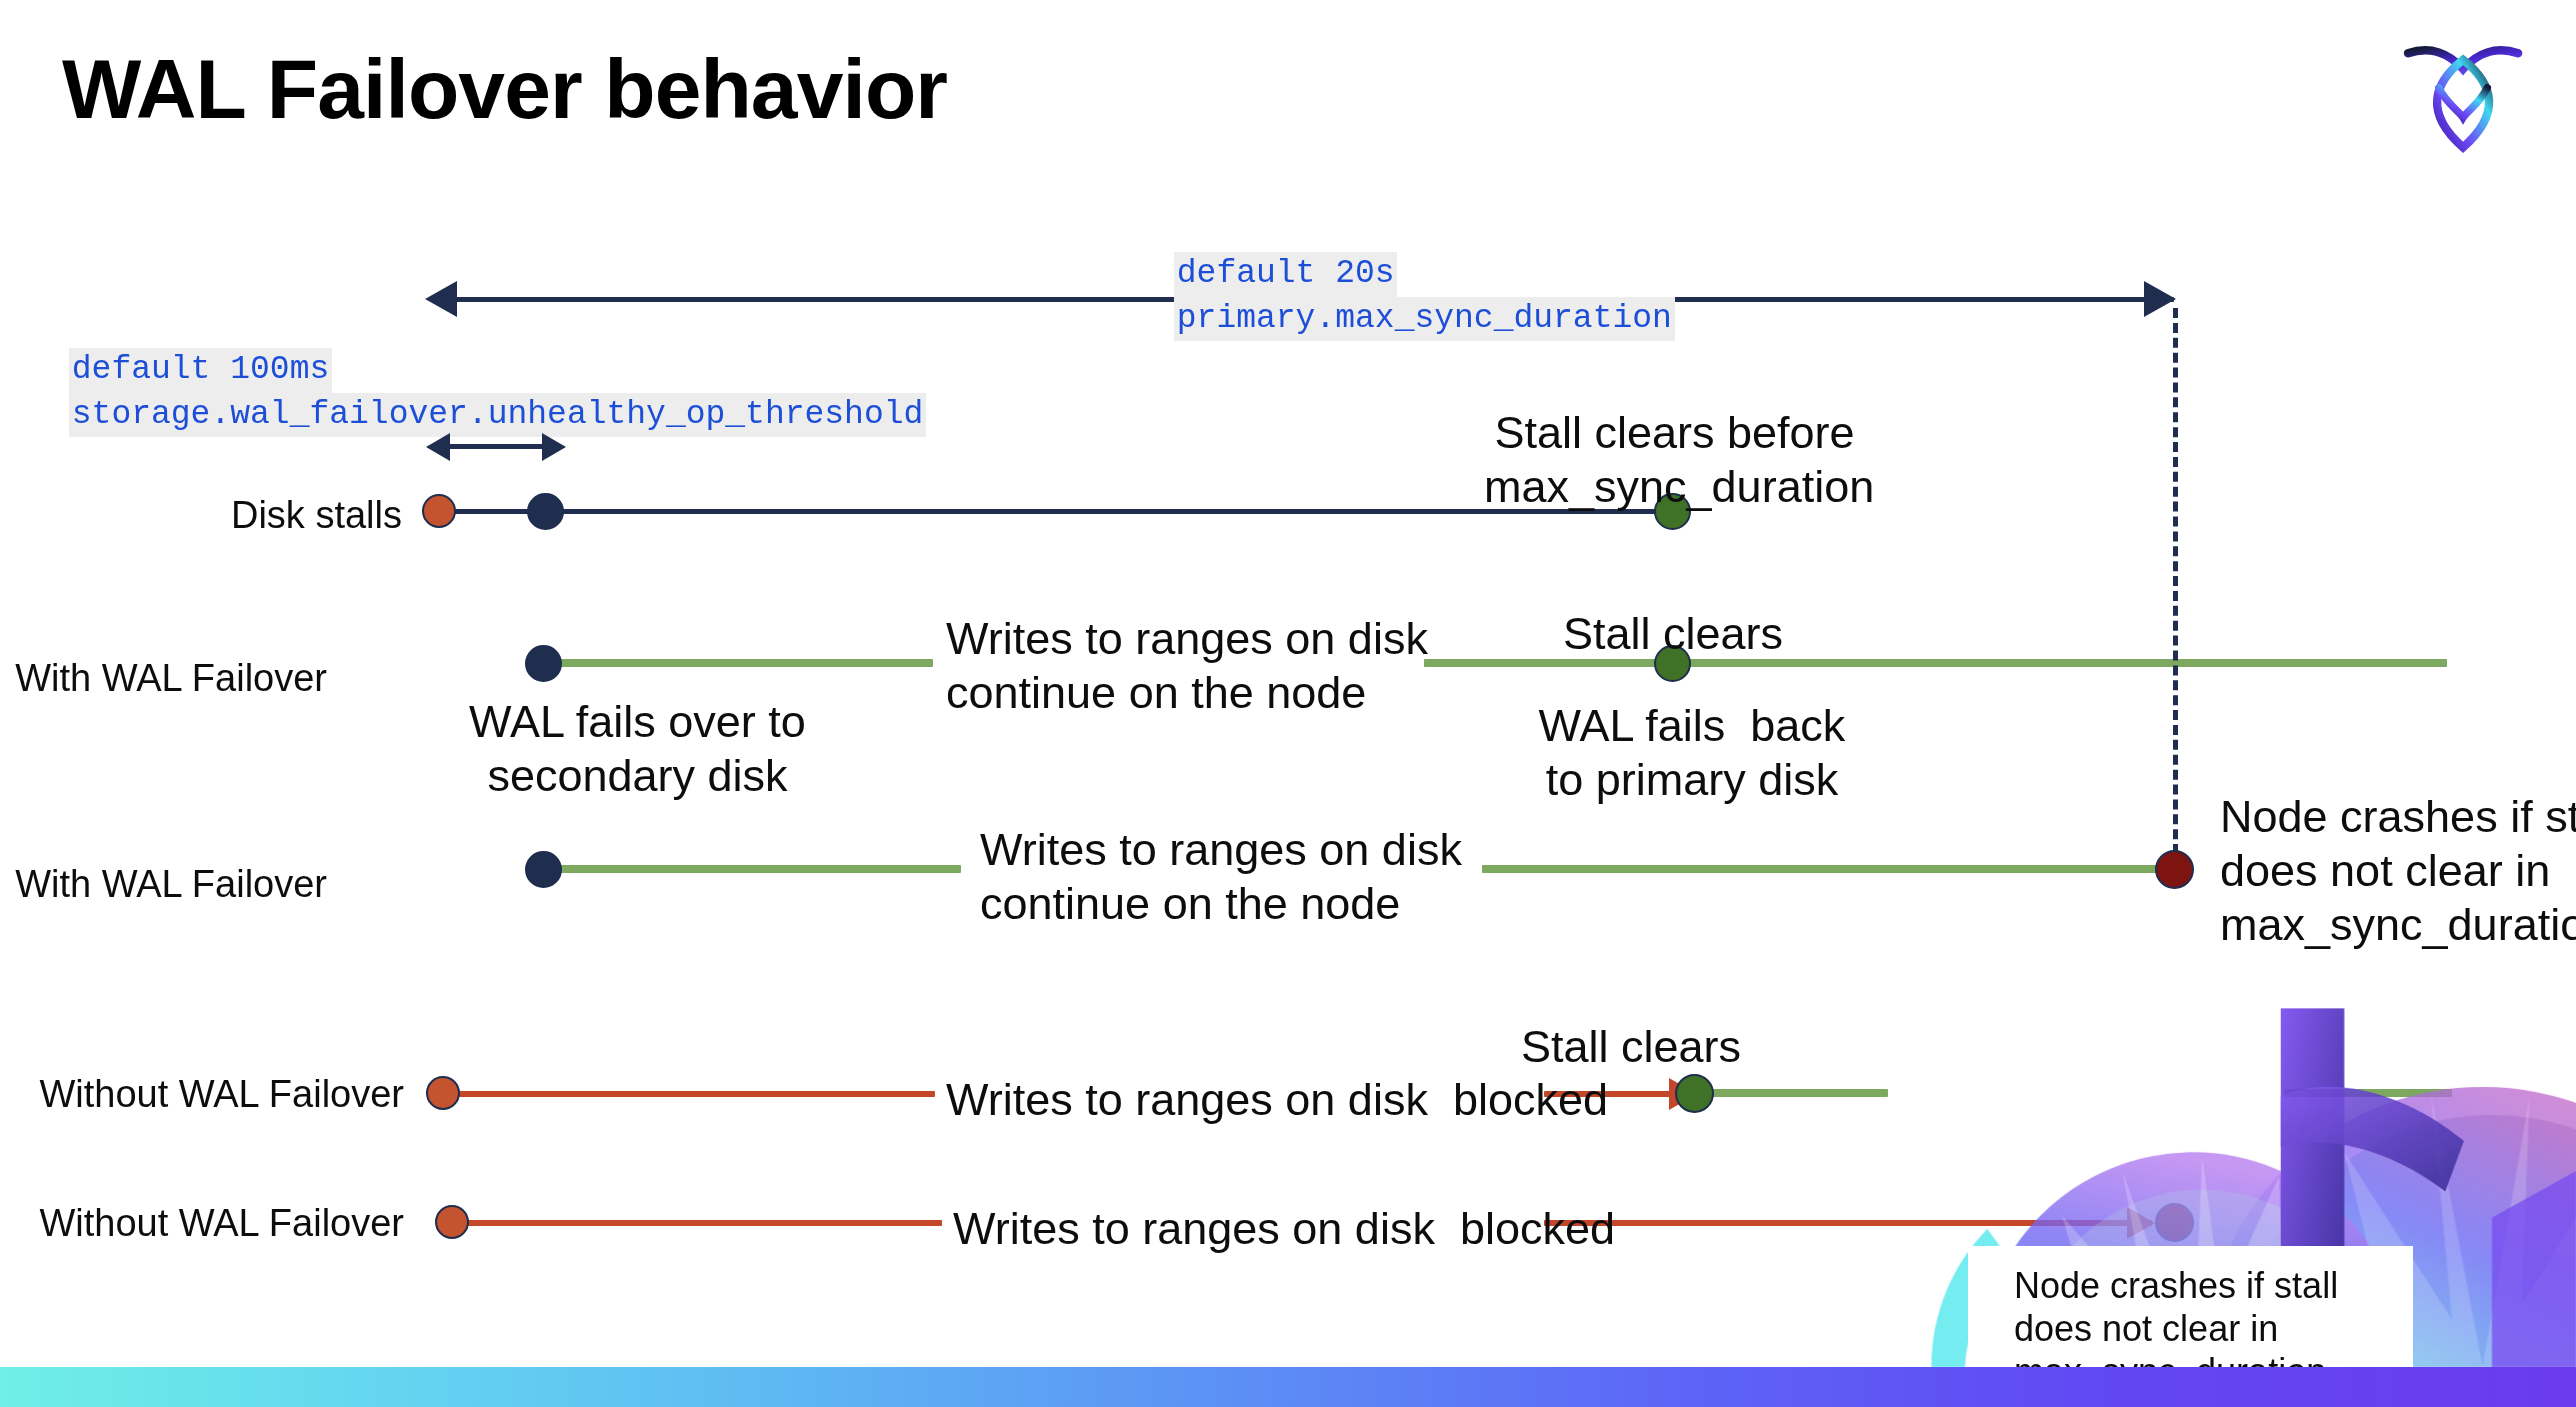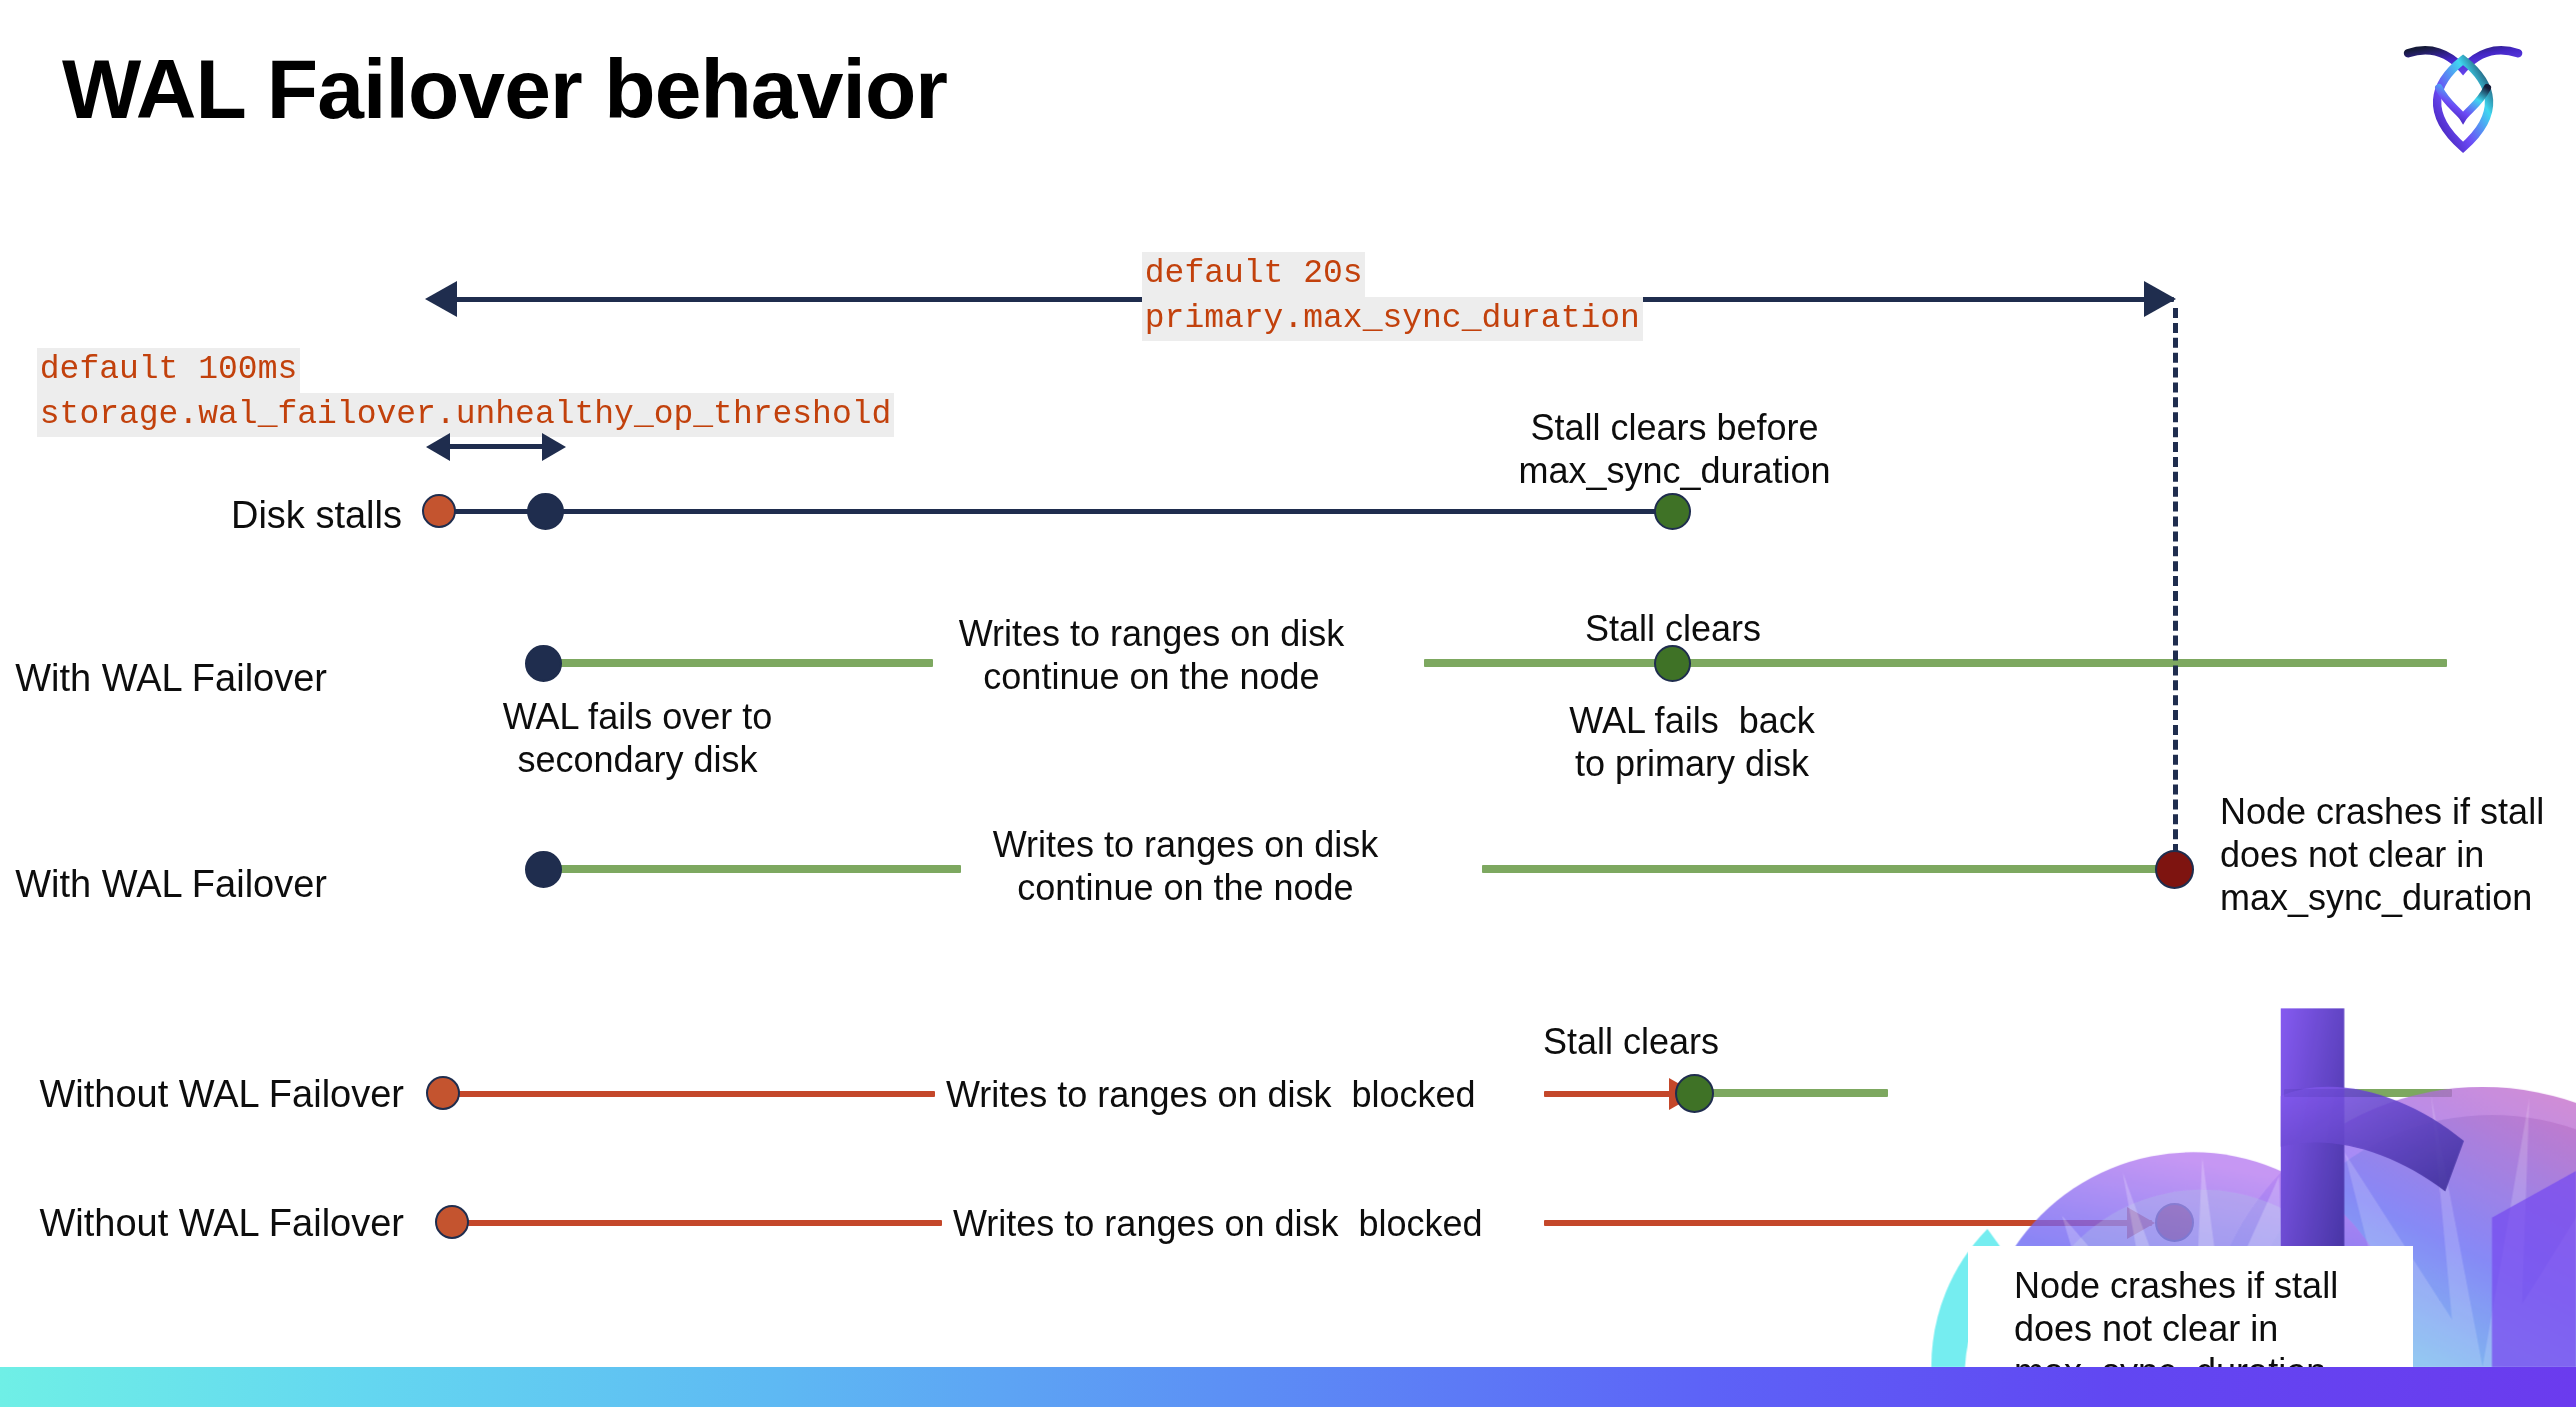--- a/index.html
+++ b/index.html
@@ -66,36 +66,37 @@
     width: 654px;
     height: 523px;
     pointer-events: none;
   }
 
   
   .code-label {
     position: absolute;
     font-family: "Liberation Mono", "DejaVu Sans Mono", monospace;
     font-size: 33px;
-    color: #c2410c;
+    color: #1d4ed8;
     line-height: 1.35;
     white-space: nowrap;
+    margin-left: 32px;
   }
   .code-label span {
     background: #ededed;
     display: inline-block;
     padding: 0 2.8px;
   }
   #code-max-sync { left: 1142px; top: 252px; text-align: left; }
   #code-unhealthy { left: 37px; top: 348px; }
 
   
   .note {
     position: absolute;
-    font-size: 36px;
+    font-size: 45px;
     color: #0d0d0d;
     line-height: 1.2;
     white-space: pre;
   }
   .note.center { text-align: center; }
   .note.left   { text-align: left; }
 
   
   .row-label {
     position: absolute;

